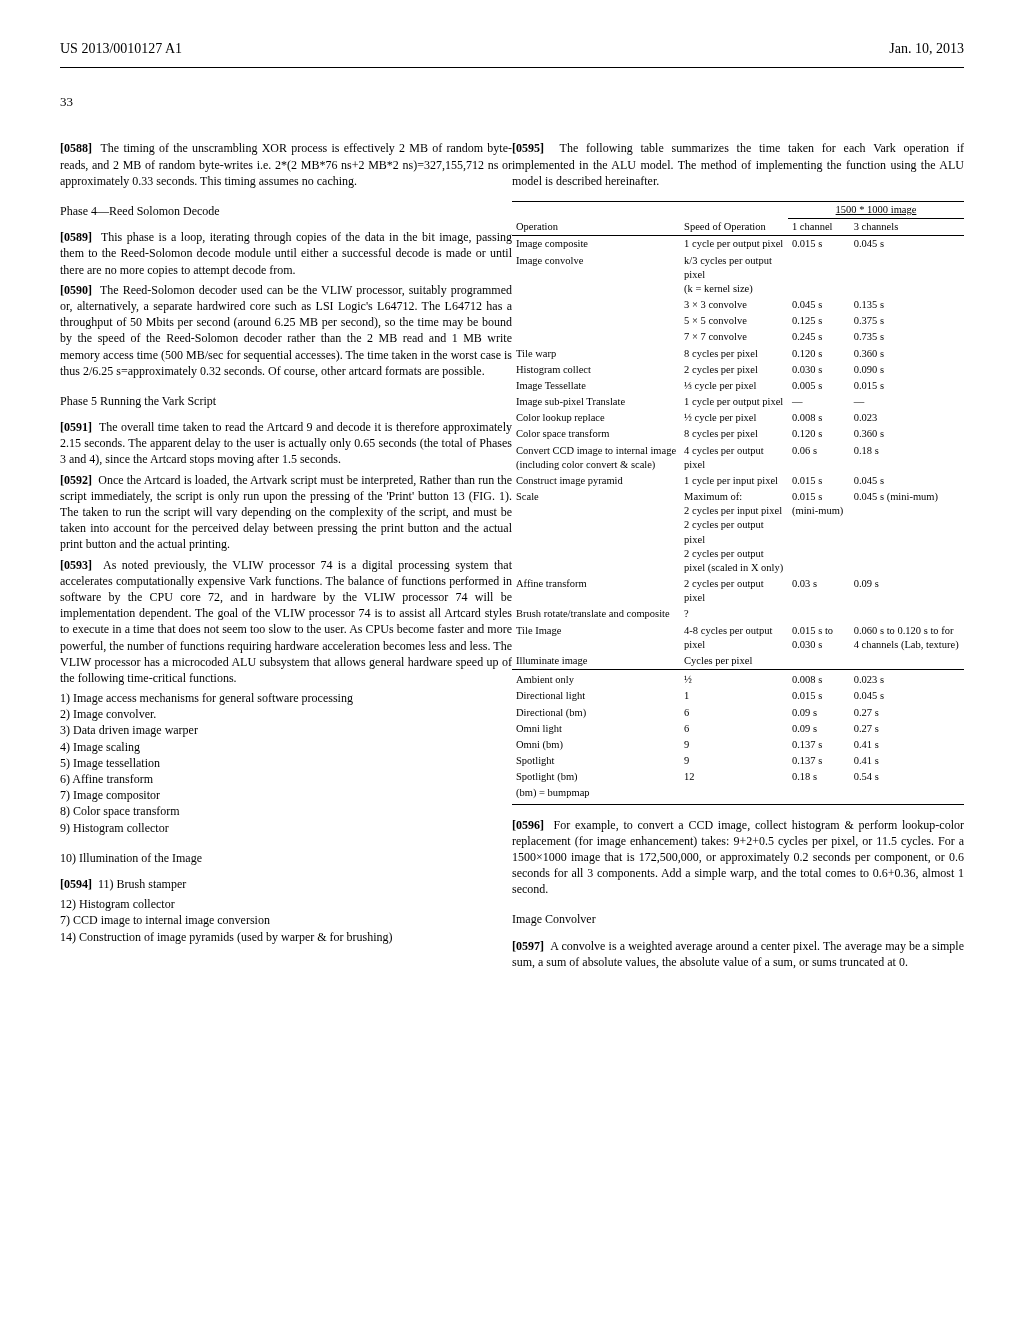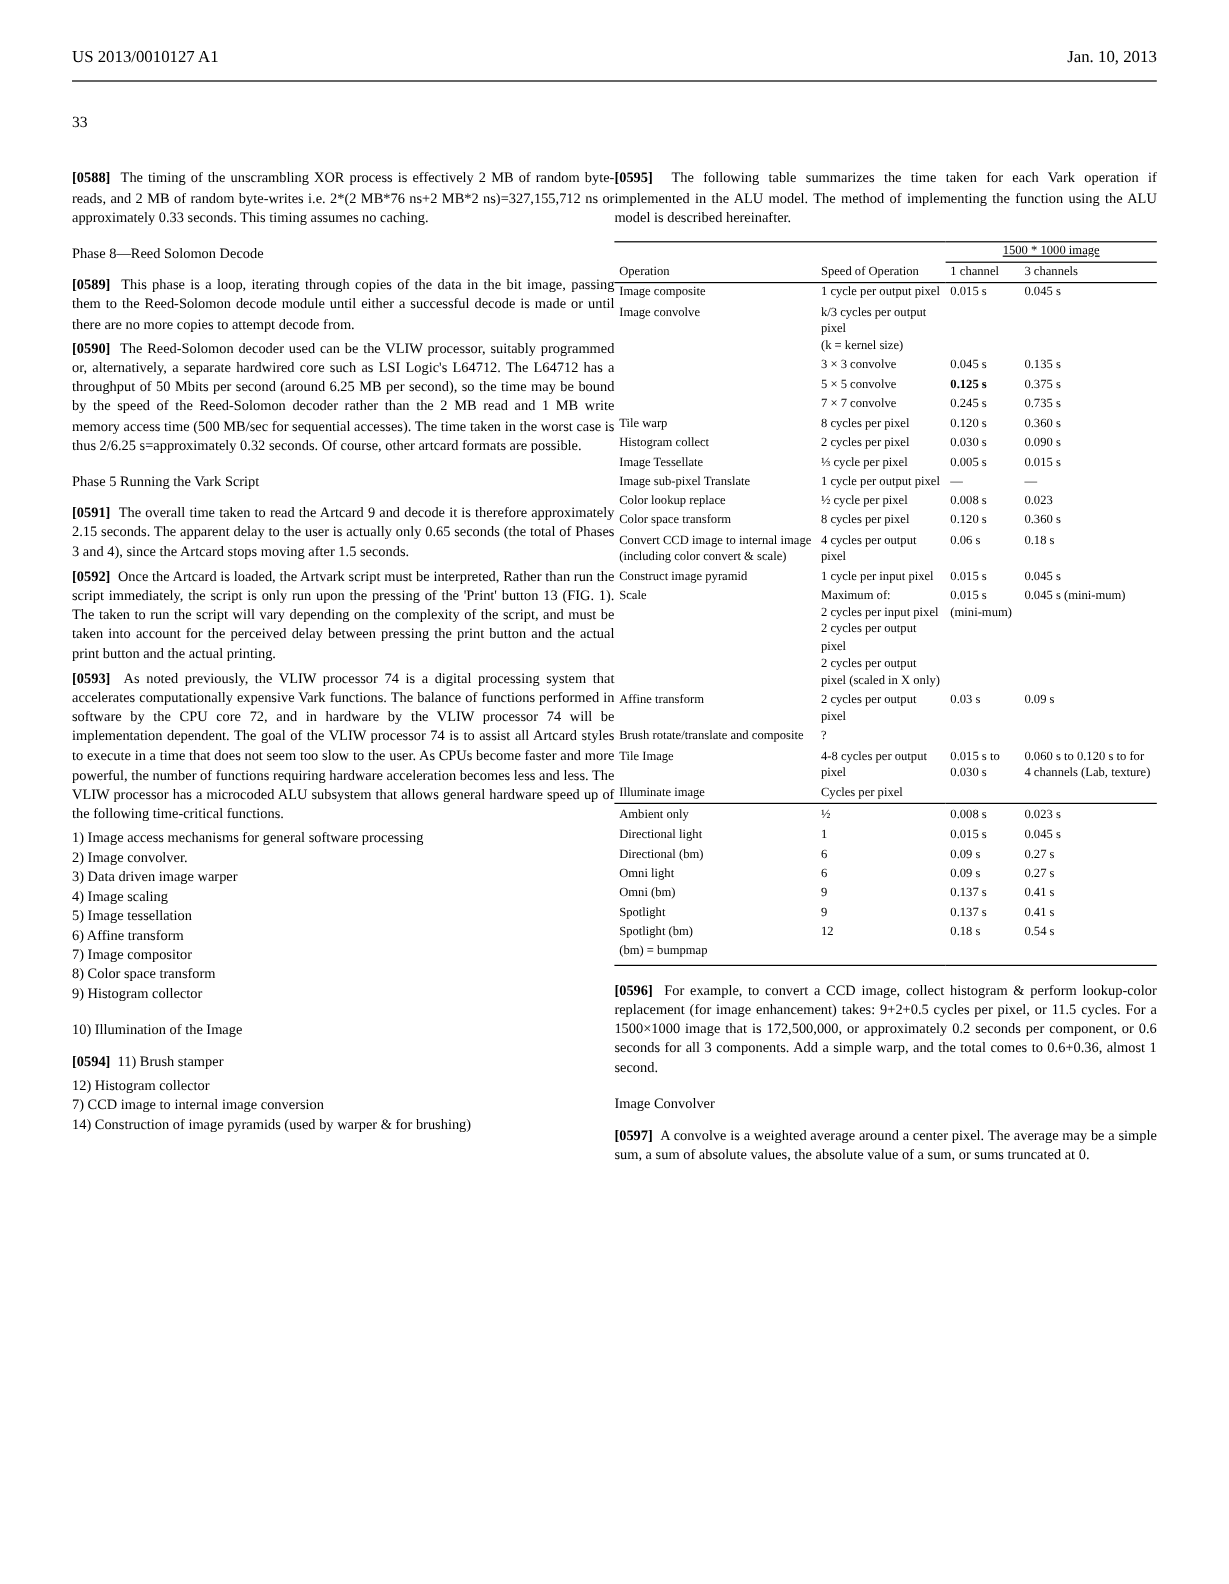--- a/index.html
+++ b/index.html
@@ -88,21 +88,21 @@
 <div class="pagenum">33</div>
 
 <div class="columns">
 
   <div class="col">
 
     <p>
       <span class="para-label">[0588]</span>&nbsp;&nbsp;<span>The timing of the unscrambling XOR process is effectively 2 MB of random byte-reads, and 2 MB of random byte-writes i.e. 2*(2 MB*76 ns+2 MB*2 ns)=327,155,712 ns or approximately 0.33 seconds. This timing assumes no caching.</span>
     </p>
 
-    <p class="phase-heading">Phase 8—Reed Solomon Decode</p>
+    <p class="phase-heading">Phase 4—Reed Solomon Decode</p>
 
     <p>
       <span class="para-label">[0589]</span>&nbsp;&nbsp;<span>This phase is a loop, iterating through copies of the data in the bit image, passing them to the Reed-Solomon decode module until either a successful decode is made or until there are no more copies to attempt decode from.</span>
     </p>
 
     <p>
       <span class="para-label">[0590]</span>&nbsp;&nbsp;<span>The Reed-Solomon decoder used can be the VLIW processor, suitably programmed or, alternatively, a separate hardwired core such as LSI Logic's L64712. The L64712 has a throughput of 50 Mbits per second (around 6.25 MB per second), so the time may be bound by the speed of the Reed-Solomon decoder rather than the 2 MB read and 1 MB write memory access time (500 MB/sec for sequential accesses). The time taken in the worst case is thus 2/6.25 s=approximately 0.32 seconds. Of course, other artcard formats are possible.</span>
     </p>
 
     <p class="phase-heading">Phase 5 Running the Vark Script</p>
@@ -177,21 +177,21 @@
           </tr>
           <tr>
             <td style="white-space: pre-line;"></td>
             <td style="white-space: pre-line;">3 × 3 convolve</td>
             <td style="white-space: pre-line;">0.045 s</td>
             <td style="white-space: pre-line;">0.135 s</td>
           </tr>
           <tr>
             <td style="white-space: pre-line;"></td>
             <td style="white-space: pre-line;">5 × 5 convolve</td>
-            <td style="white-space: pre-line; font-weight: bold;">0.125 s</td>
+            <td style="white-space: pre-line;">0.125 s</td>
             <td style="white-space: pre-line;">0.375 s</td>
           </tr>
           <tr>
             <td style="white-space: pre-line;"></td>
             <td style="white-space: pre-line;">7 × 7 convolve</td>
             <td style="white-space: pre-line;">0.245 s</td>
             <td style="white-space: pre-line;">0.735 s</td>
           </tr>
           <tr>
             <td style="white-space: pre-line;">Tile warp</td>

